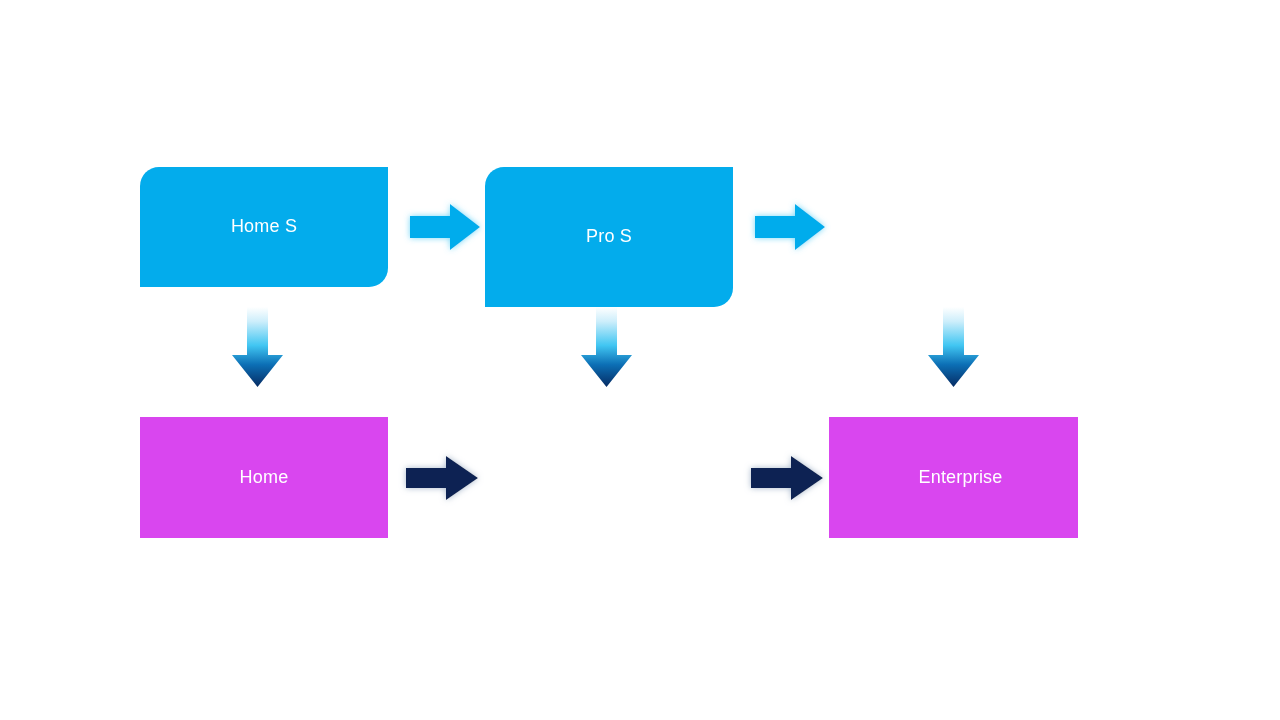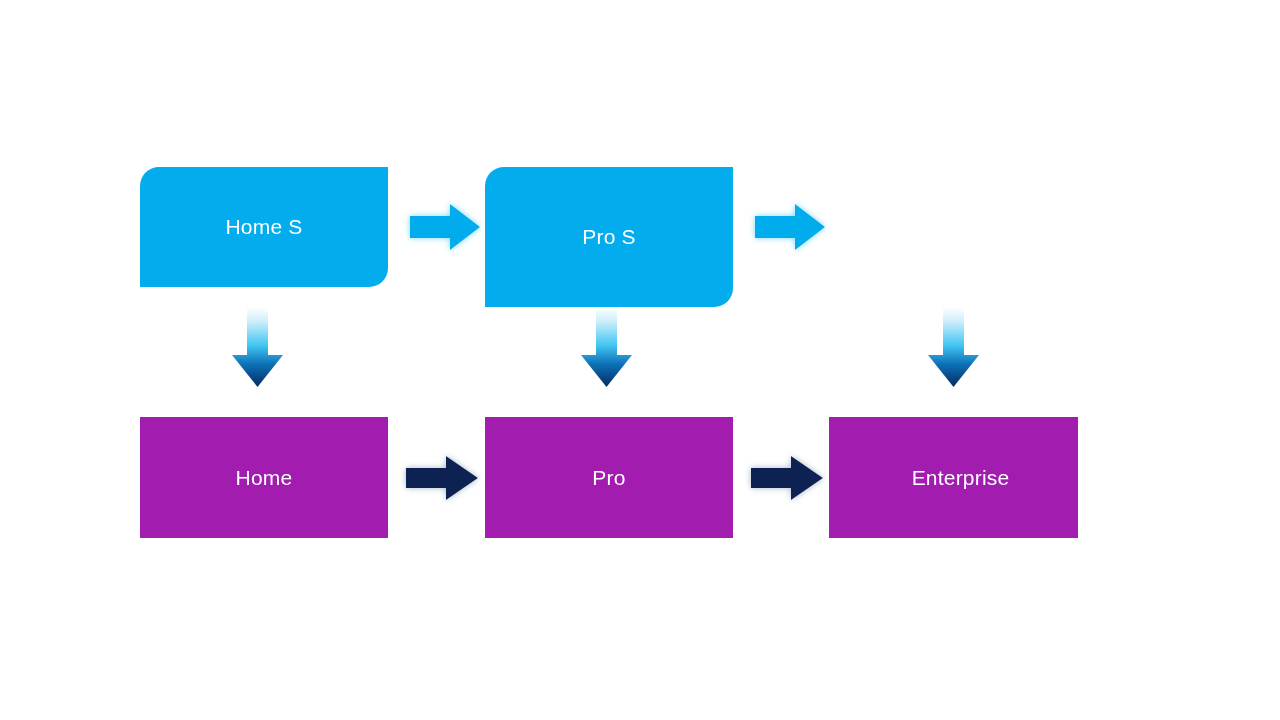--- a/index.html
+++ b/index.html
@@ -24,37 +24,37 @@
   
   .node {
     position: absolute;
     display: flex;
     align-items: center;
     justify-content: center;
     box-sizing: border-box;
   }
   .node-label {
     color: #ffffff;
-    font-size: 21px;
+    font-size: 18px;
     font-weight: 400;
     letter-spacing: 0.2px;
     line-height: 1.2;
     text-align: center;
     white-space: nowrap;
   }
 
   
   .node.service {
     background: #03ACEC;
     border-radius: 19px 0 19px 0;
   }
 
   
   .node.product {
-    background: #a21caf;
+    background: #d946ef;
     border-radius: 0;
   }
 
   
   .h-arrow {
     position: absolute;
     display: block;
   }
   .h-arrow svg { display: block; overflow: visible; }
 
@@ -143,23 +143,20 @@
         </linearGradient>
       </defs>
       <polygon points="18,0 39,0 39,48 54,48 28.5,80 3,48 18,48" fill="url(#vgrad3)"></polygon>
     </svg>
   </div>
 
   <div class="node product" style="left:140px; top:417px; width:248px; height:121px;">
     <span class="node-label">Home</span>
   </div>
 
-  <div class="node product" style="left:485px; top:417px; width:248px; height:121px;">
-    <span class="node-label">Pro</span>
-  </div>
 
   <div class="node product" style="left:829px; top:417px; width:249px; height:121px;padding-left:14px;">
     <span class="node-label">Enterprise</span>
   </div>
 
   <div class="h-arrow" style="left:396px; top:447px; width:92px; height:62px;">
     <svg width="92" height="62" viewBox="0 0 92 62">
       <defs>
         <filter id="glowNavy1" x="-45%" y="-45%" width="190%" height="190%">
           <feDropShadow dx="0" dy="0" stdDeviation="3.4" flood-color="#9FB0C6" flood-opacity="0.9"></feDropShadow>

